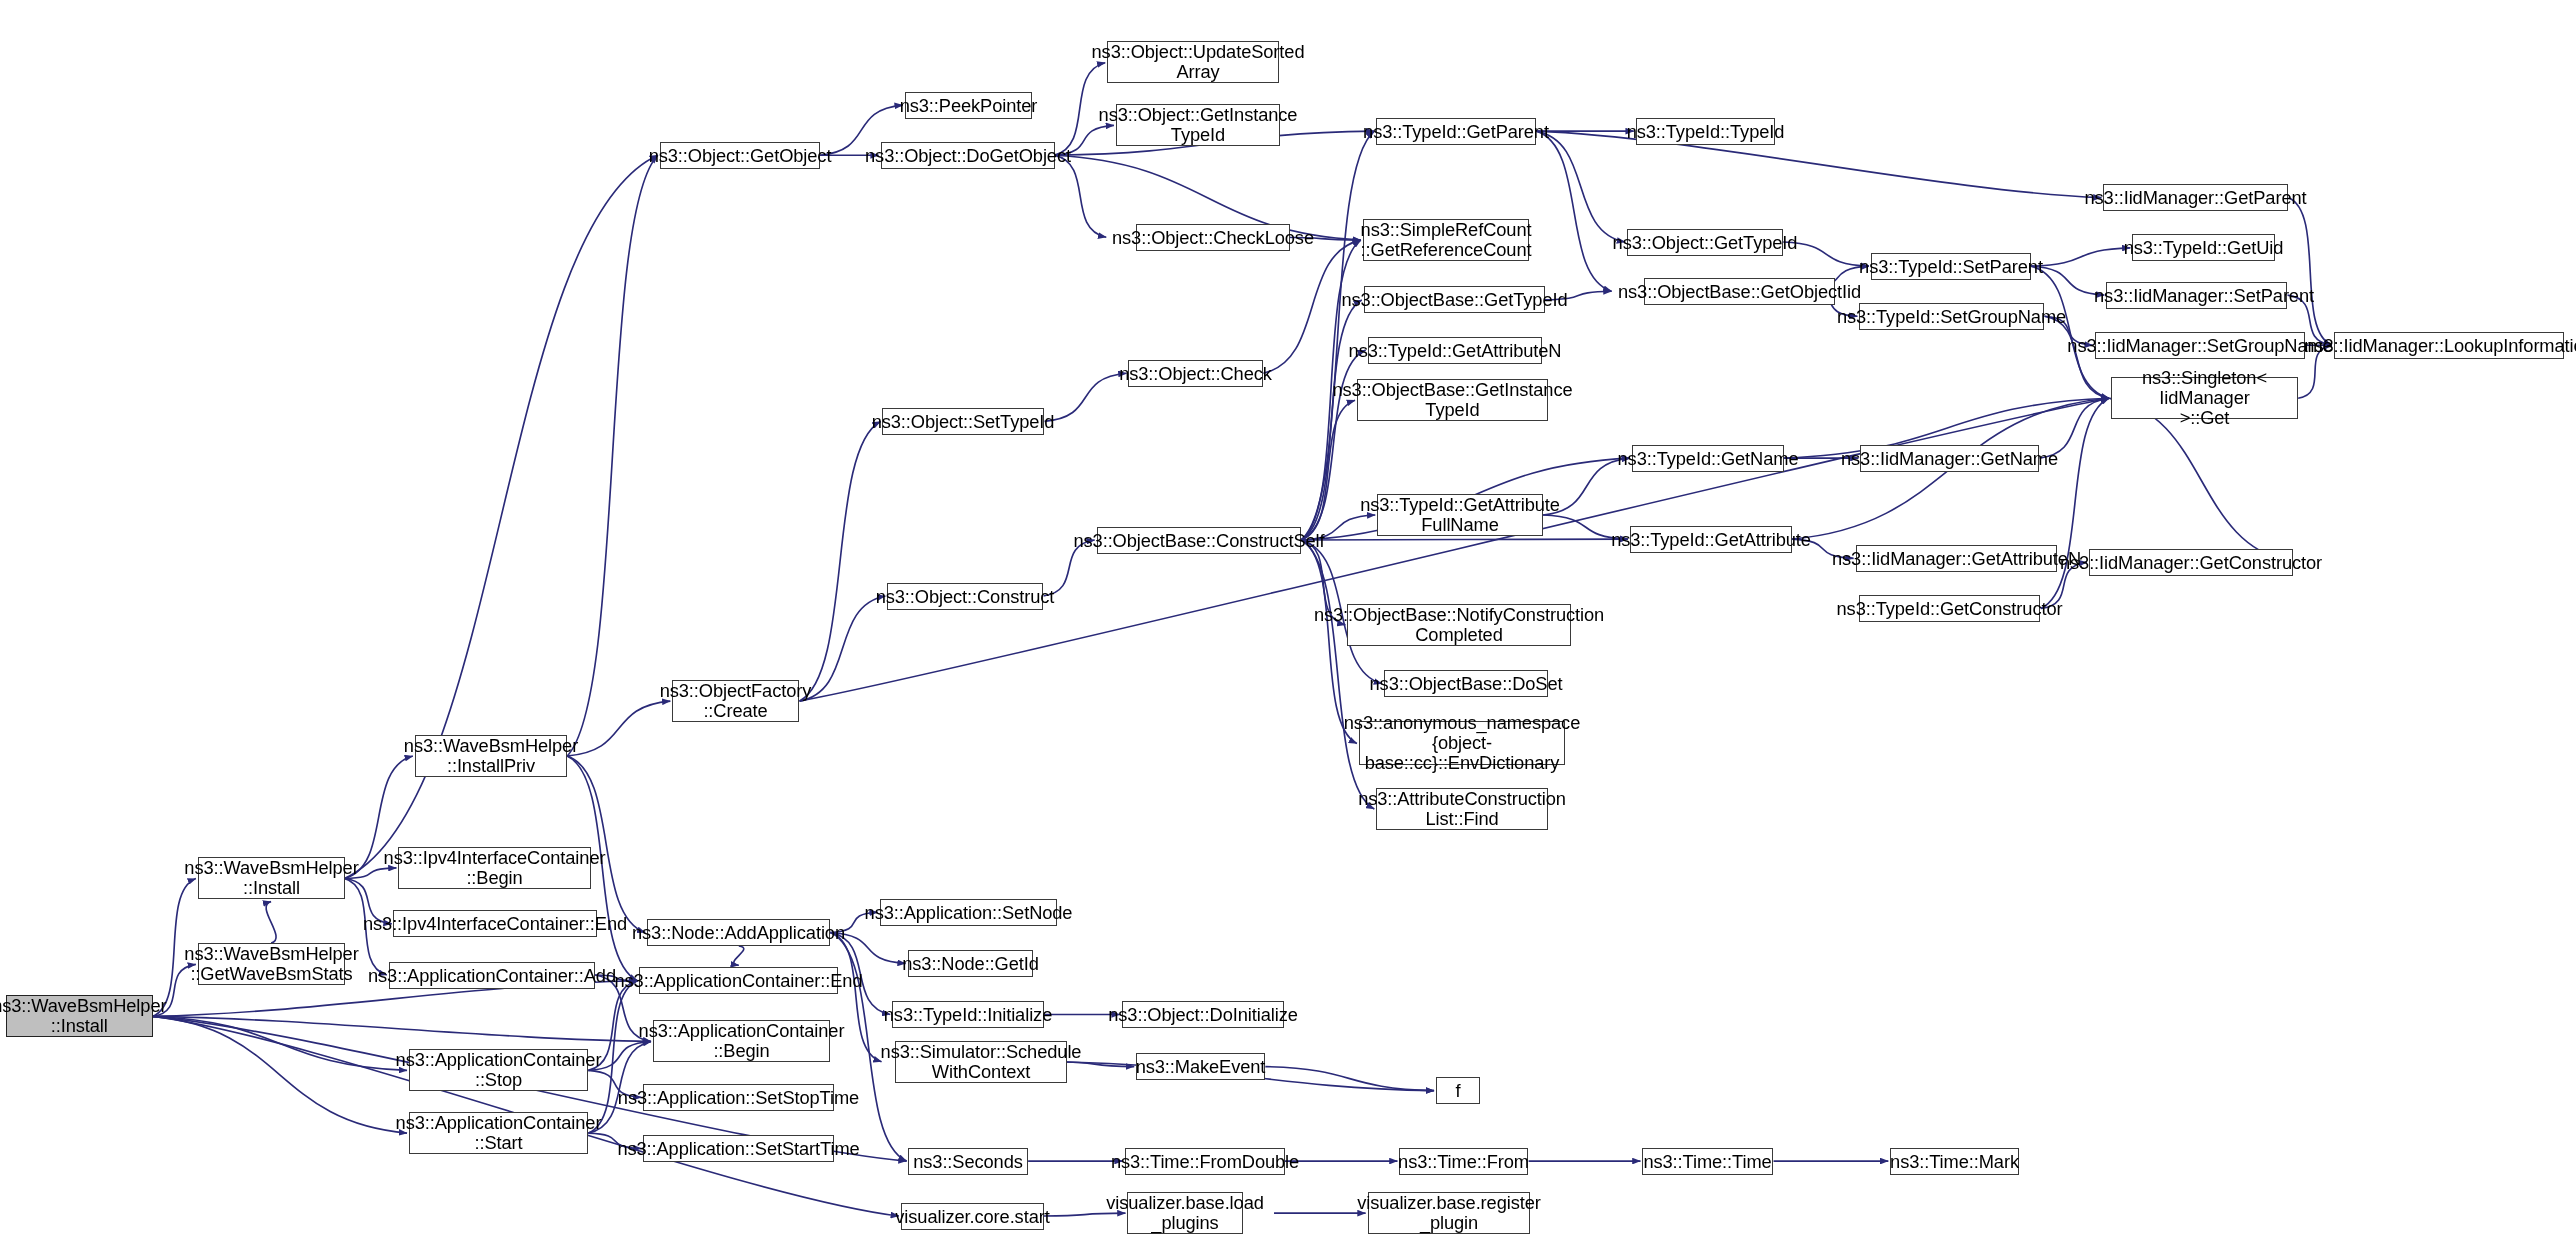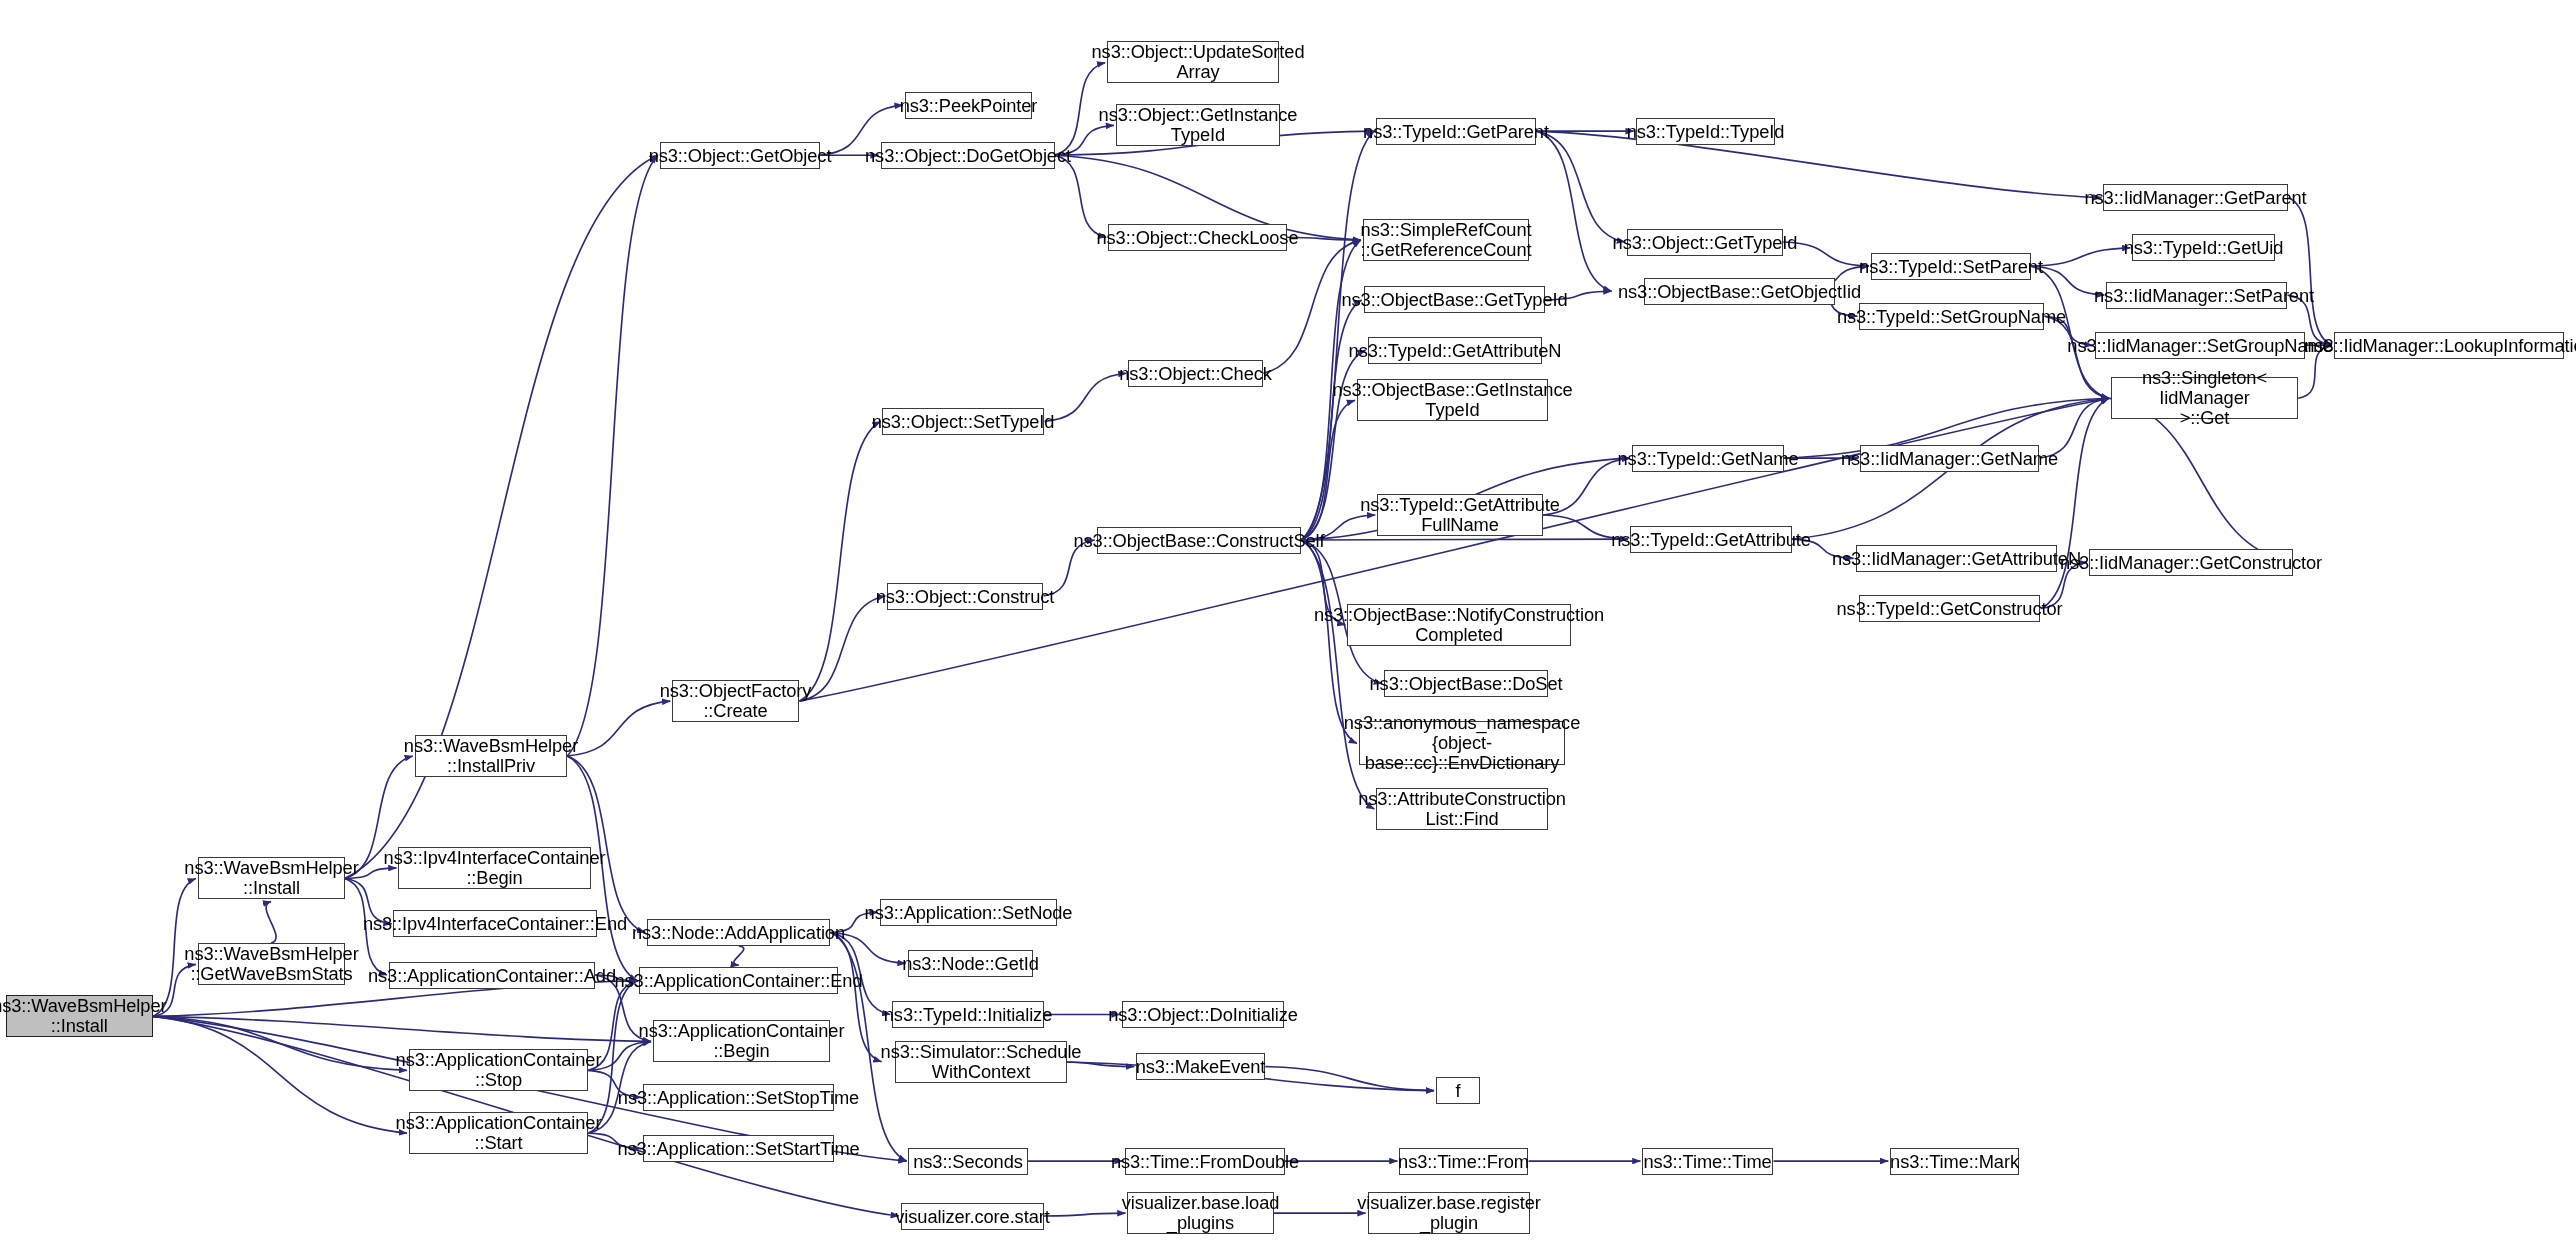--- a/index.html
+++ b/index.html
@@ -145,21 +145,21 @@
 ::Begin</span></div>
       <div class="node" style="left: 643px; top: 1084px; width: 191px; height: 27px;"><span>ns3::Application::SetStopTime</span></div>
       <div class="node" style="left: 643px; top: 1135px; width: 191px; height: 27px;"><span>ns3::Application::SetStartTime</span></div>
       <div class="node" style="left: 660px; top: 142px; width: 160px; height: 27px;"><span>ns3::Object::GetObject</span></div>
       <div class="node" style="left: 881px; top: 142px; width: 174px; height: 27px; text-align: right;"><span>ns3::Object::DoGetObject</span></div>
       <div class="node" style="left: 905px; top: 92px; width: 127px; height: 27px;"><span>ns3::PeekPointer</span></div>
       <div class="node" style="left: 1107px; top: 41px; width: 172px; height: 42px; padding-left: 10px;"><span>ns3::Object::UpdateSorted
 Array</span></div>
       <div class="node" style="left: 1116px; top: 104px; width: 164px; height: 42px;"><span>ns3::Object::GetInstance
 TypeId</span></div>
-      <div class="node" style="left: 1108px; top: 224px; width: 179px; height: 27px;"><span>ns3::Object::CheckLoose</span></div>
+      <div class="node" style="left: 1136px; top: 224px; width: 154px; height: 27px;"><span>ns3::Object::CheckLoose</span></div>
       <div class="node" style="left: 882px; top: 408px; width: 162px; height: 27px;"><span>ns3::Object::SetTypeId</span></div>
       <div class="node" style="left: 887px; top: 583px; width: 156px; height: 27px;"><span>ns3::Object::Construct</span></div>
       <div class="node" style="left: 1128px; top: 360px; width: 135px; height: 27px;"><span>ns3::Object::Check</span></div>
       <div class="node" style="left: 1097px; top: 527px; width: 204px; height: 27px;"><span>ns3::ObjectBase::ConstructSelf</span></div>
       <div class="node" style="left: 1363px; top: 219px; width: 166px; height: 42px;"><span>ns3::SimpleRefCount
 ::GetReferenceCount</span></div>
       <div class="node" style="left: 1364px; top: 286px; width: 181px; height: 27px;"><span>ns3::ObjectBase::GetTypeId</span></div>
       <div class="node" style="left: 1368px; top: 337px; width: 174px; height: 27px;"><span>ns3::TypeId::GetAttributeN</span></div>
       <div class="node" style="left: 1357px; top: 379px; width: 191px; height: 42px;"><span>ns3::ObjectBase::GetInstance
 TypeId</span></div>
@@ -198,19 +198,19 @@
       <div class="node" style="left: 895px; top: 1041px; width: 172px; height: 42px;"><span>ns3::Simulator::Schedule
 WithContext</span></div>
       <div class="node" style="left: 1136px; top: 1053px; width: 129px; height: 27px;"><span>ns3::MakeEvent</span></div>
       <div class="node" style="left: 1436px; top: 1077px; width: 44px; height: 27px;"><span>f</span></div>
       <div class="node" style="left: 908px; top: 1148px; width: 120px; height: 27px;"><span>ns3::Seconds</span></div>
       <div class="node" style="left: 1125px; top: 1148px; width: 160px; height: 27px;"><span>ns3::Time::FromDouble</span></div>
       <div class="node" style="left: 1399px; top: 1148px; width: 129px; height: 27px;"><span>ns3::Time::From</span></div>
       <div class="node" style="left: 1642px; top: 1148px; width: 131px; height: 27px;"><span>ns3::Time::Time</span></div>
       <div class="node" style="left: 1890px; top: 1148px; width: 129px; height: 27px;"><span>ns3::Time::Mark</span></div>
       <div class="node" style="left: 901px; top: 1203px; width: 143px; height: 27px;"><span>visualizer.core.start</span></div>
-      <div class="node" style="left: 1127px; top: 1192px; width: 147px; height: 42px;"><span>visualizer.base.load
+      <div class="node" style="left: 1127px; top: 1192px; width: 116px; height: 42px;"><span>visualizer.base.load
 _plugins</span></div>
       <div class="node" style="left: 1368px; top: 1192px; width: 162px; height: 42px;"><span>visualizer.base.register
 _plugin</span></div>
     </div>
 </div>
 
 
 </body></html>

